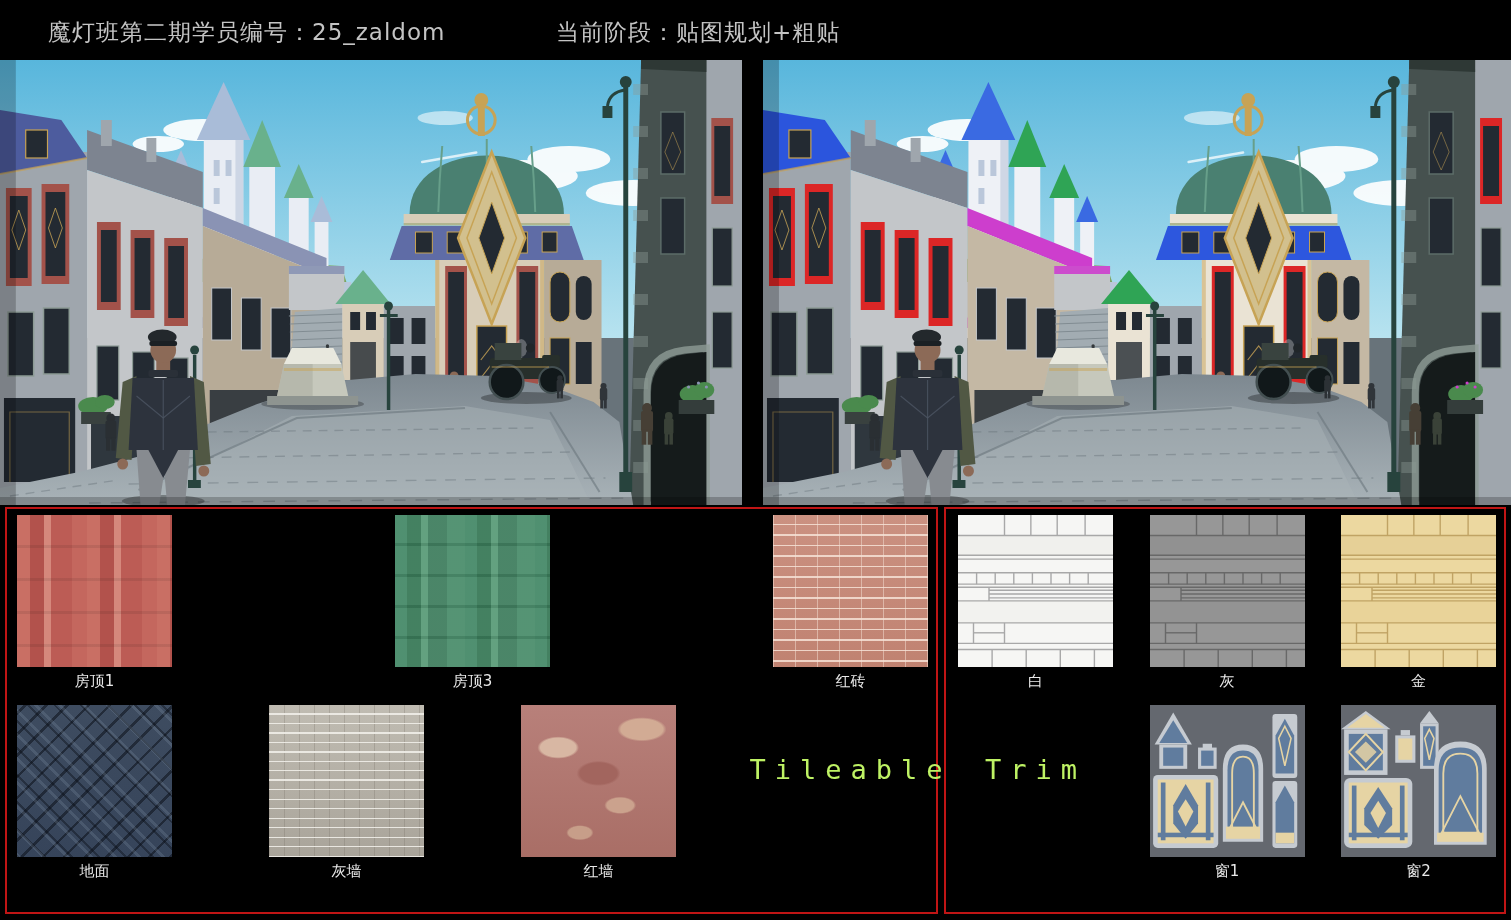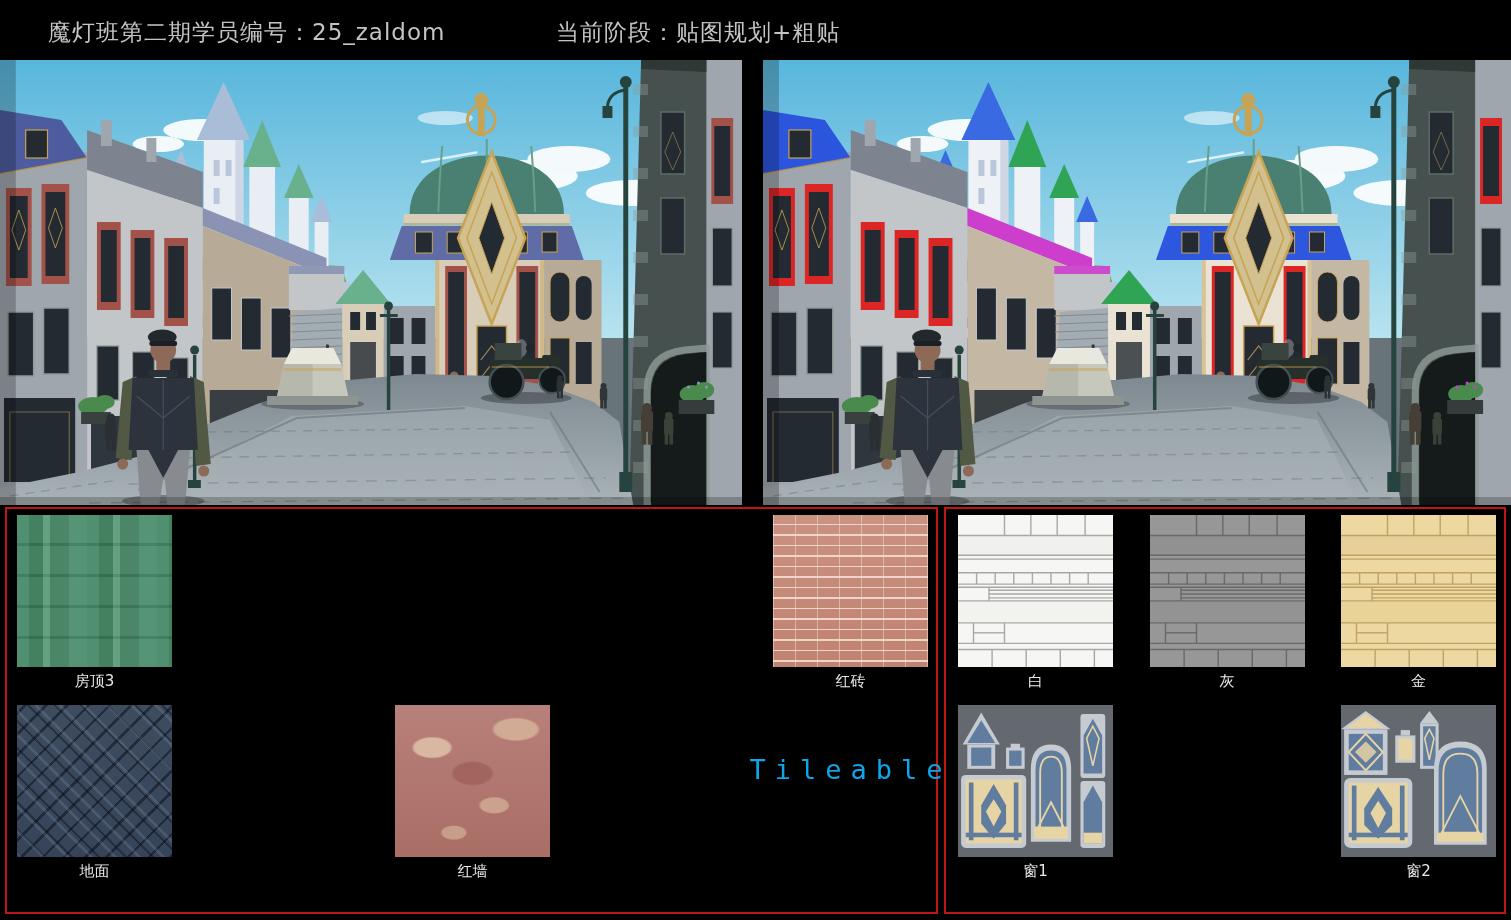--- a/index.html
+++ b/index.html
@@ -26,21 +26,21 @@
   #panel-trim .trow{padding:0 8px 0 12px;}
   .row1{margin-top:6px;}
   .row2{margin-top:12px;}
   .cell{width:155px;display:flex;flex-direction:column;align-items:center;}
   .swatch{width:155px;height:152px;overflow:hidden;}
   .swatch svg{width:100%;height:100%;display:block;}
   .cell-label{height:26px;line-height:28px;font-size:15px;color:#e8e8e8;text-align:center;}
   .title-cell{height:152px;justify-content:center;}
   .title-cell .title-box{height:152px;display:flex;align-items:center;justify-content:center;width:155px;}
   .panel-title{font-family:"DejaVu Sans Mono","Liberation Mono",monospace;font-size:27px;
-               letter-spacing:9px;color:#0ea5e9;white-space:nowrap;}
+               letter-spacing:9px;color:#bef264;white-space:nowrap;}
   
   .tex-roof-red{background-image:
     repeating-linear-gradient(180deg,rgba(0,0,0,0) 0 30px,rgba(0,0,0,.08) 30px 33px),
     repeating-linear-gradient(90deg,#c96f64 0 13px,#b2524c 13px 27px,#d5887c 27px 34px,#bc5c55 34px 55px,#c4675e 55px 70px);}
   .tex-roof-blue{background-image:
     repeating-linear-gradient(180deg,rgba(255,255,255,.05) 0 28px,rgba(0,0,0,.08) 28px 31px),
     repeating-linear-gradient(90deg,#5d77a6 0 12px,#4f6698 12px 26px,#708ab2 26px 33px,#566e9e 33px 52px,#5a8196 52px 58px,#61799f 58px 70px);}
   .tex-roof-green{background-image:
     repeating-linear-gradient(180deg,rgba(255,255,255,.05) 0 28px,rgba(0,0,0,.08) 28px 31px),
     repeating-linear-gradient(90deg,#478a69 0 12px,#3a7a59 12px 26px,#5b9c79 26px 33px,#417f60 33px 52px,#4c8e6d 52px 70px);}
@@ -717,32 +717,40 @@
           </g>
           <rect x="0" y="0" width="16" height="445" fill="#000000" opacity="0.22"></rect>
           <rect x="0" y="437" width="750" height="8" fill="#000000" opacity="0.22"></rect>
         </svg>
       </div>
   </div>
   <div id="panels">
     <section class="panel" id="panel-tileable" style="border-color: rgb(192, 21, 21);">
         <div class="trow row1">
           <div class="cell">
+            <div class="swatch tex-roof-red"></div>
+            <div class="cell-label">房顶1</div>
+          </div>
+          <div class="cell">
             <div class="swatch tex-roof-green"></div>
             <div class="cell-label">房顶3</div>
           </div>
           <div class="cell">
             <div class="swatch tex-red-brick"></div>
             <div class="cell-label">红砖</div>
           </div>
         </div>
         <div class="trow row2">
           <div class="cell">
             <div class="swatch tex-ground-herringbone"></div>
             <div class="cell-label">地面</div>
+          </div>
+          <div class="cell">
+            <div class="swatch tex-gray-wall"></div>
+            <div class="cell-label">灰墙</div>
           </div>
           <div class="cell">
             <div class="swatch tex-red-wall"></div>
             <div class="cell-label">红墙</div>
           </div>
           <div class="cell title-cell">
             <div class="title-box">
               <span class="panel-title">Tileable</span>
             </div>
             <div class="cell-label"></div>
@@ -872,20 +880,26 @@
                 <line x1="22" y1="88.5" x2="22" y2="100" stroke="#c0a364" stroke-width="0.9"></line>
                 <line x1="44" y1="88.5" x2="44" y2="100" stroke="#c0a364" stroke-width="0.9"></line>
                 <line x1="66" y1="88.5" x2="66" y2="100" stroke="#c0a364" stroke-width="0.9"></line>
                 <line x1="88" y1="88.5" x2="88" y2="100" stroke="#c0a364" stroke-width="0.9"></line>
               </svg>
             </div>
             <div class="cell-label">金</div>
           </div>
         </div>
         <div class="trow row2">
+          <div class="cell title-cell">
+            <div class="title-box">
+              <span class="panel-title">Trim</span>
+            </div>
+            <div class="cell-label"></div>
+          </div>
           <div class="cell">
             <div class="swatch">
               <svg viewBox="0 0 100 100" preserveAspectRatio="none">
                 <rect width="100" height="100" fill="#64686f"></rect>
                 <polygon points="15,5 27,26 3,26" fill="#c6cbd1"></polygon>
                 <polygon points="15,10 24,25 6,25" fill="#607c9e"></polygon>
                 <rect x="6" y="26" width="18" height="16" fill="#c6cbd1"></rect>
                 <rect x="8.5" y="28" width="13" height="12" fill="#607c9e"></rect>
                 <rect x="34" y="25.5" width="6" height="3" fill="#c6cbd1"></rect>
                 <rect x="31" y="28" width="12" height="14" fill="#c6cbd1"></rect>

